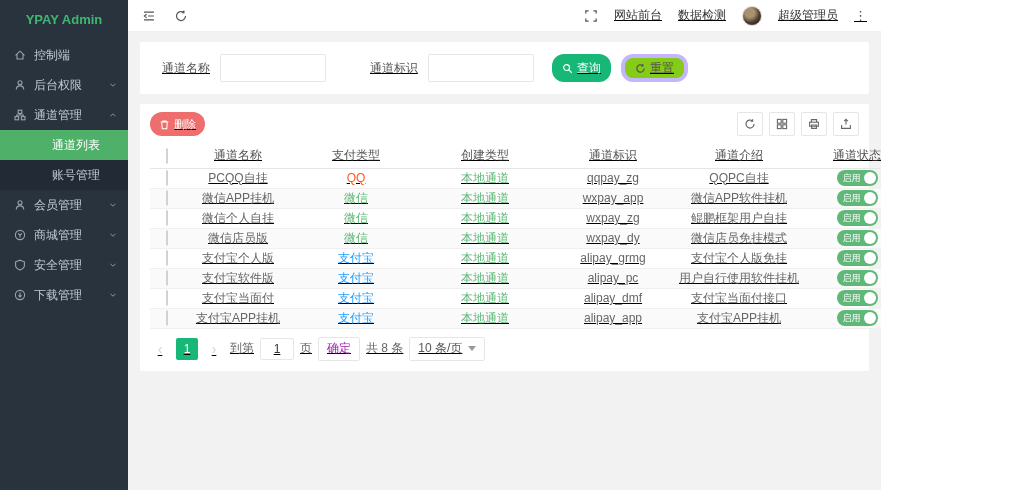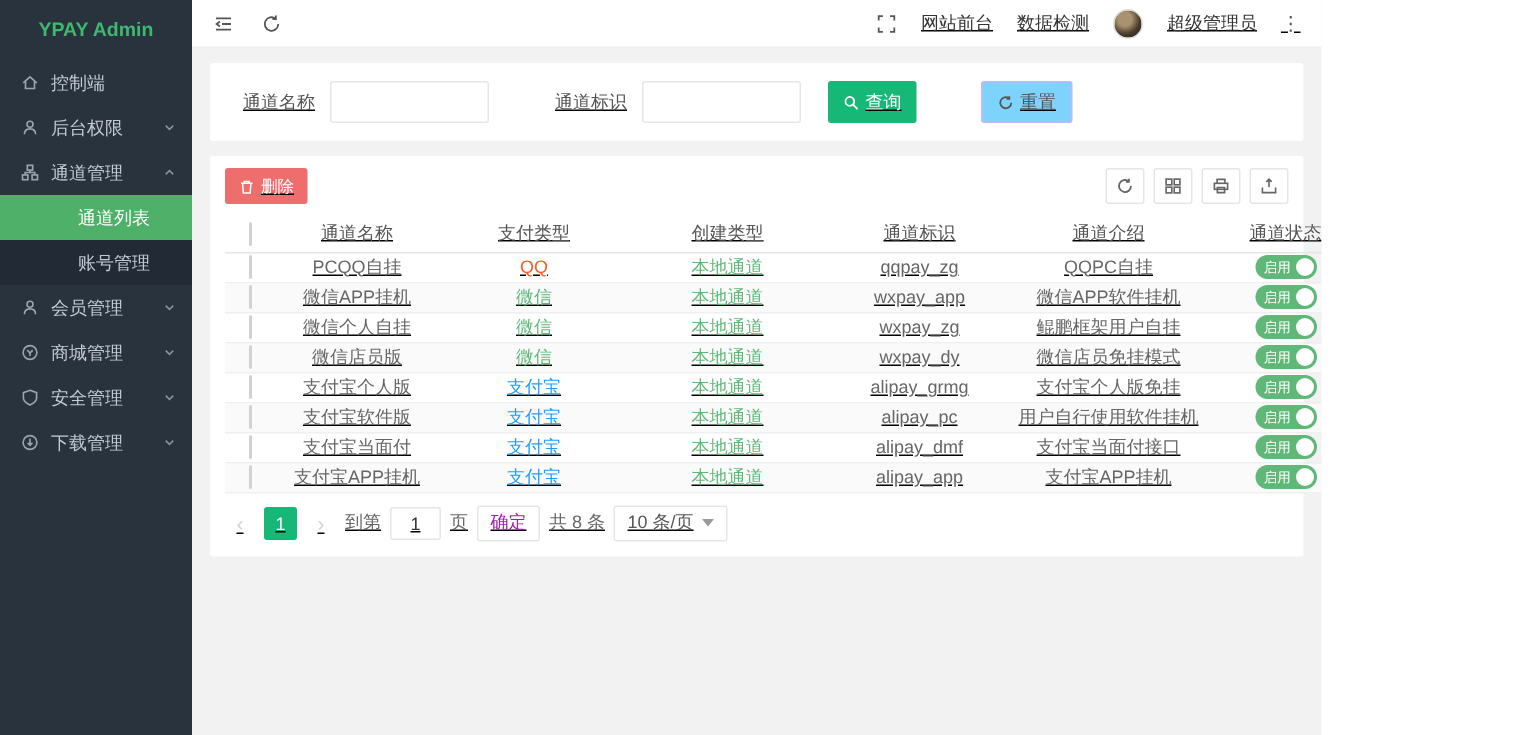--- a/index.html
+++ b/index.html
@@ -27,23 +27,23 @@
   .user-name { cursor:pointer; }
   .more-dots { font-size:13px; color:#555; cursor:pointer; letter-spacing:0; }
 
   .content { flex:1; padding:10px 12px; overflow:hidden; }
 
   
   .search-card { background:#fff; border-radius:2px; height:52px; display:flex; align-items:center; padding:0 22px; gap:10px; margin-bottom:10px; }
   .field-label { font-size:12px; color:#555; white-space:nowrap; }
   .field-input { width:106px; height:28px; border:1px solid #e6e6e6; border-radius:2px; font-size:12px; padding:0 8px; color:#333; outline:none; }
   .gap-lg { width:24px; }
-  .btn { height:28px; border-radius:2px; font-size:12px; display:inline-flex; align-items:center; justify-content:center; gap:4px; cursor:pointer; border:none; padding:0 10px; }
+  .btn { height:28px; border-radius:12px; font-size:12px; display:inline-flex; align-items:center; justify-content:center; gap:4px; cursor:pointer; border:none; padding:0 10px; }
   .btn-query { background:#16B777; color:#fff; margin-left:8px; }
-  .btn-reset { background:#7dd3fc; color:#555; border:1px solid #c4b5fd;margin-left:33px; }
+  .btn-reset { background:#84cc16; color:#555; border:4px solid #c4b5fd; }
   .btn .b-icon { width:11px; height:11px; }
 
   
   .table-card { background:#fff; border-radius:2px; padding:8px 10px 10px; }
   .table-toolbar { display:flex; align-items:center; margin-bottom:8px; }
   .btn-delete { background:#EE6E6E; color:#fff; height:24px; padding:0 9px; font-size:11px; }
   .tool-icons { margin-left:auto; display:flex; gap:6px; }
   .tool-btn { width:26px; height:24px; border:1px solid #e6e6e6; border-radius:2px; background:#fff; color:#666; display:flex; align-items:center; justify-content:center; cursor:pointer; }
   .tool-btn svg { width:12px; height:12px; }
 

